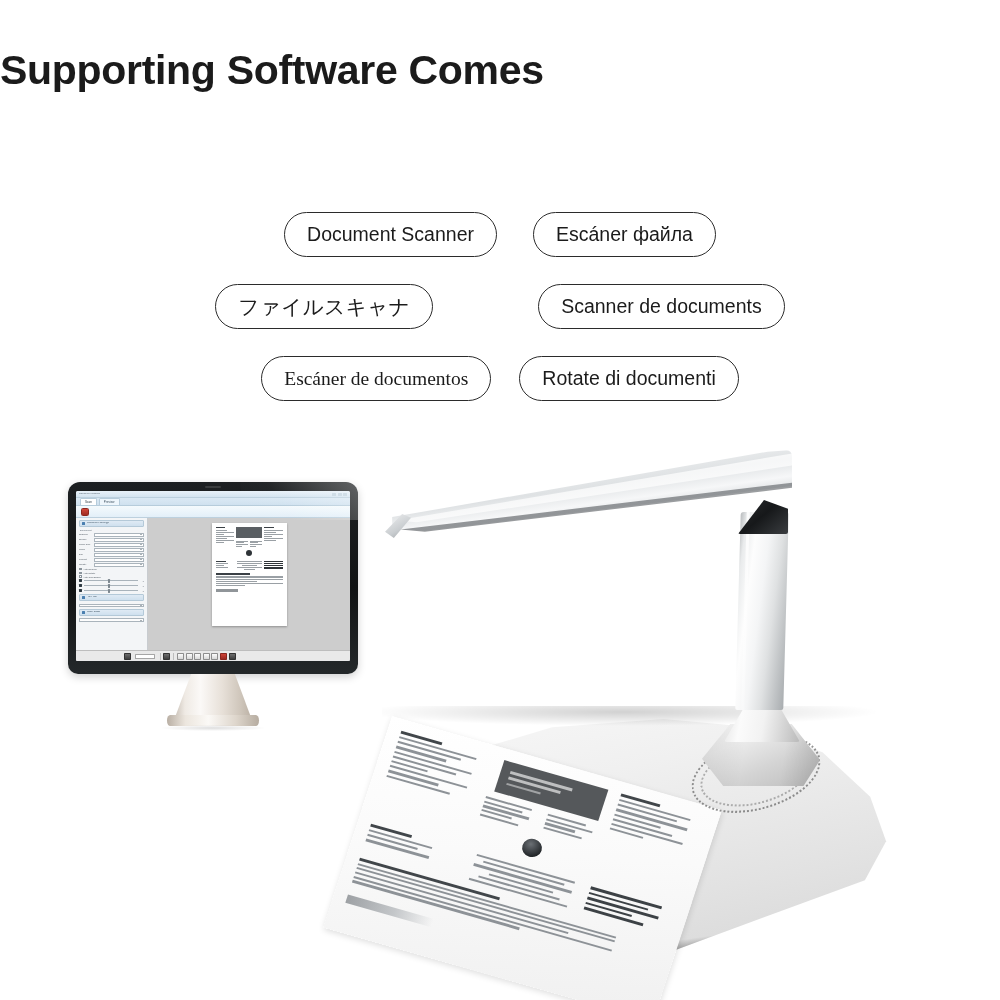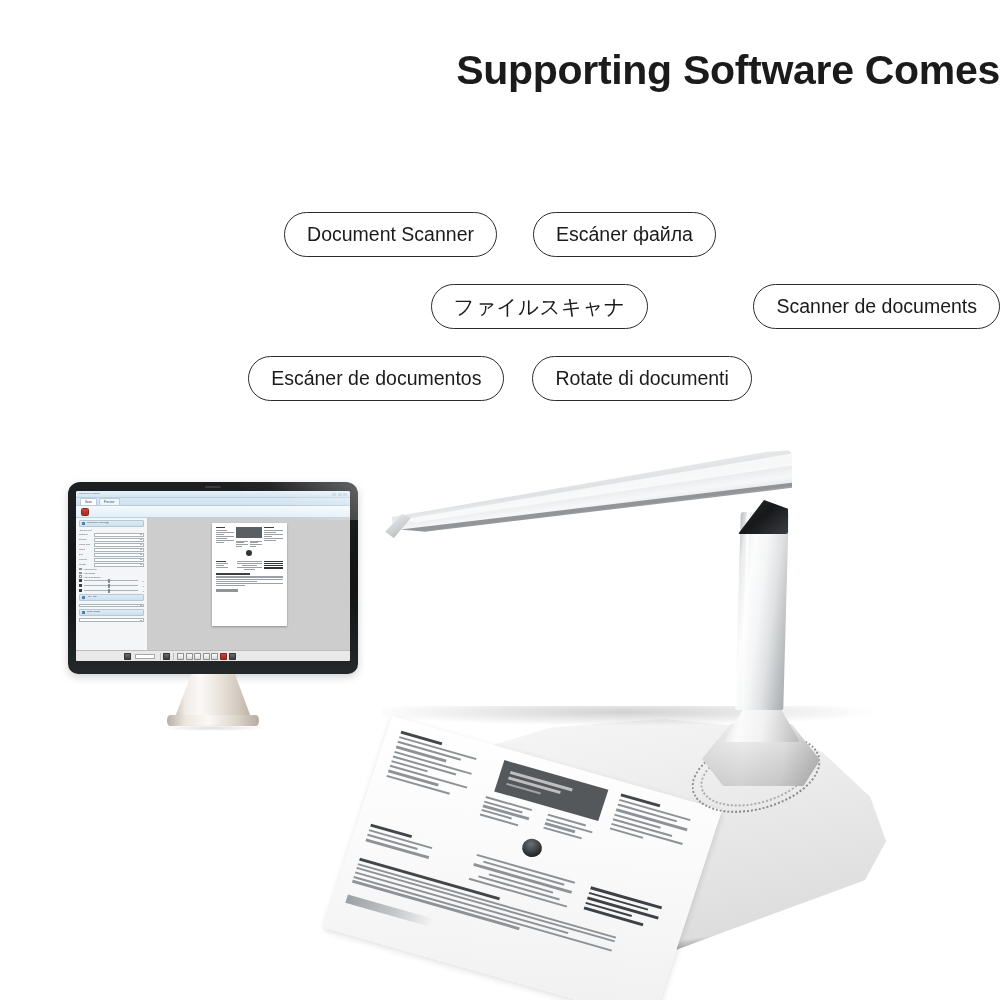--- a/index.html
+++ b/index.html
@@ -19,21 +19,21 @@
     height: 1000px;
     background: #ffffff;
   }
 
   
   .headline {
     position: absolute;
     top: 44px;
     left: 0;
     width: 1000px;
-    text-align: right;
+    text-align: left;
     color: #1b1b1b;
     font-weight: 700;
     font-size: 41px;
     line-height: 1.28;
     letter-spacing: -0.3px;
   }
   .headline .l2 { display: block; }
 
   
   .pills {
@@ -61,25 +61,25 @@
     height: 45px;
     padding: 0 22px;
   }
   .pill.jp { font-size: 20.5px; letter-spacing: 0.5px; }
 
   .row1 { margin-bottom: 0; }
   .row1 .pill:nth-child(1) { margin-left: 0; }
   .row1 .pill:nth-child(2) { margin-left: 36px; }
   .row1 .pill:nth-child(3) { margin-left: 34px; }
 
-  .row2 { margin-top: 27px; justify-content: flex-end; }
+  .row2 { margin-top: 27px; }
   .row2 .pill:nth-child(1) { margin-right: 105px; }
 
   .row3 { margin-top: 27px; }
-  .row3 .pill:nth-child(1) { margin-right: 28px; }
+  .row3 .pill:nth-child(1) { margin-right: 28px; font-family: Liberation Serif, serif; }
 
   
   .monitor {
     position: absolute;
     left: 68px;
     top: 482px;
   }
   .monitor-frame {
     position: relative;
     width: 290px;

